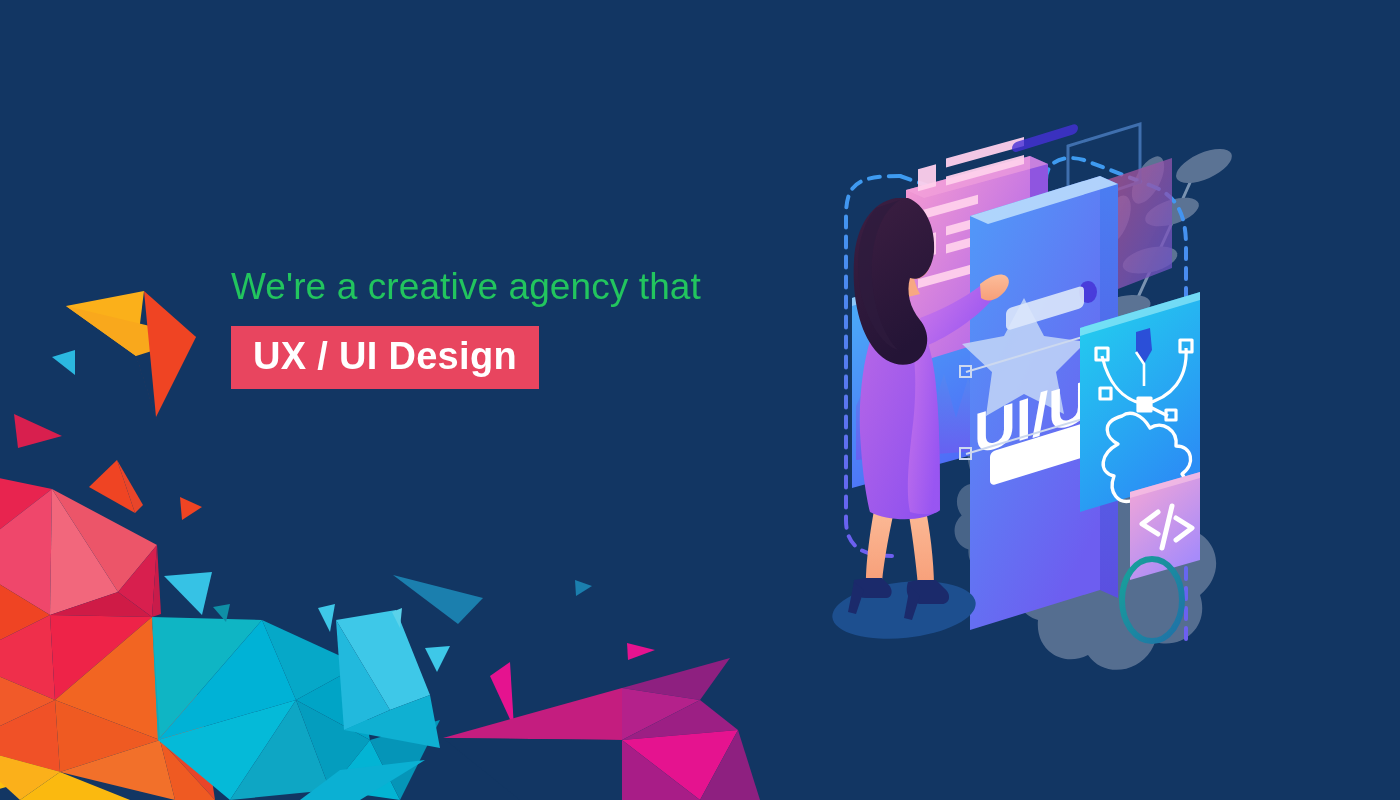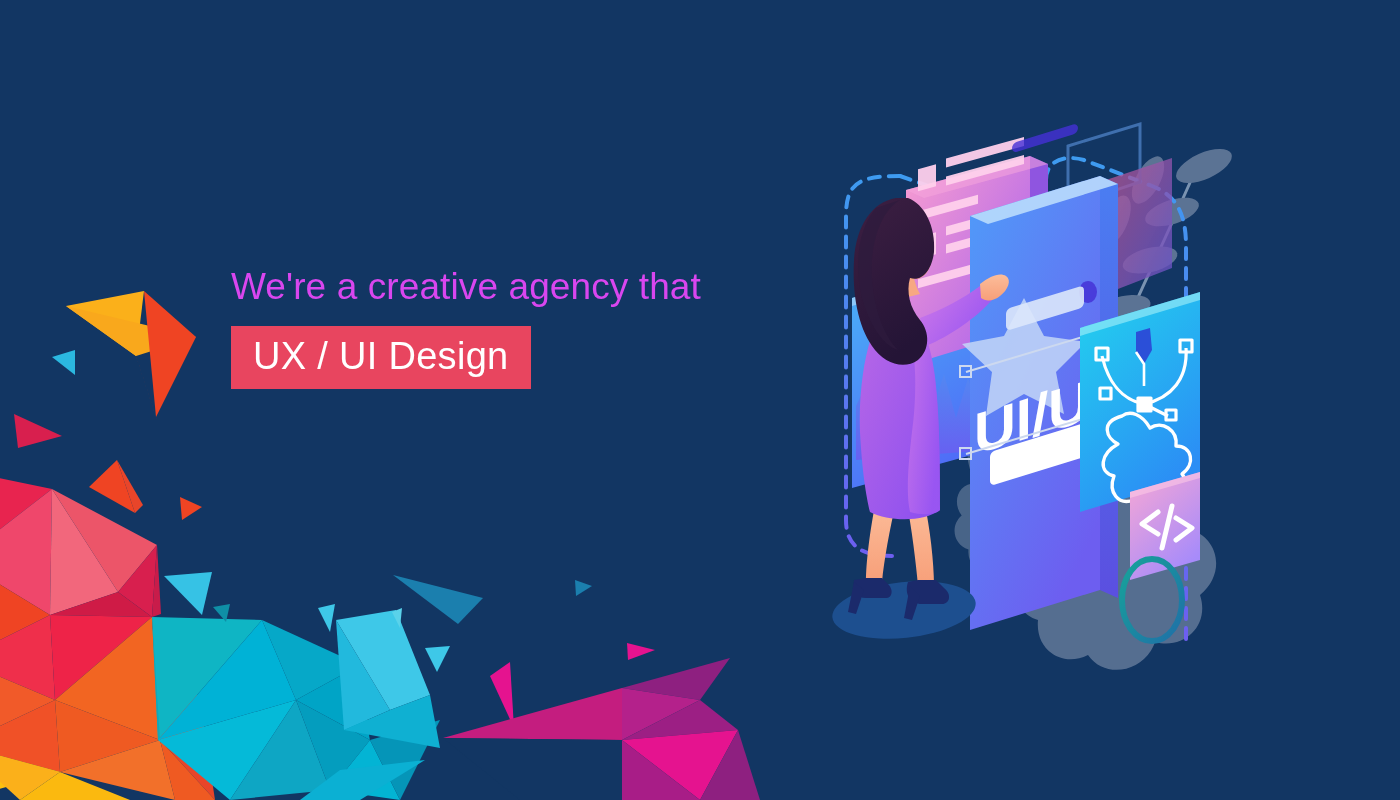--- a/index.html
+++ b/index.html
@@ -15,35 +15,35 @@
   
   .poly-layer { position:absolute; inset:0; pointer-events:none; }
 
   
   .copy {
     position:absolute;
     left:231px; top:262px;
     width:620px;
   }
   .headline {
-    color:#d946ef;
+    color:#22c55e;
     font-size:37px;
     line-height:50px;
     font-weight:400;
     letter-spacing:0.1px;
     white-space:nowrap;
   }
   .headline .strong { font-weight:700; }
   .badge {
     display:inline-block;
     margin-top:14px;
     background:#E8455F;
     color:#ffffff;
     font-size:38px;
-    font-weight:400;
+    font-weight:700;
     letter-spacing:0.3px;
     padding:9px 22px 12px 22px;
     line-height:42px;
   }
 
   
   .illus { position:absolute; left:800px; top:120px; width:600px; height:560px; }
 </style>
 </head>
 <body>

